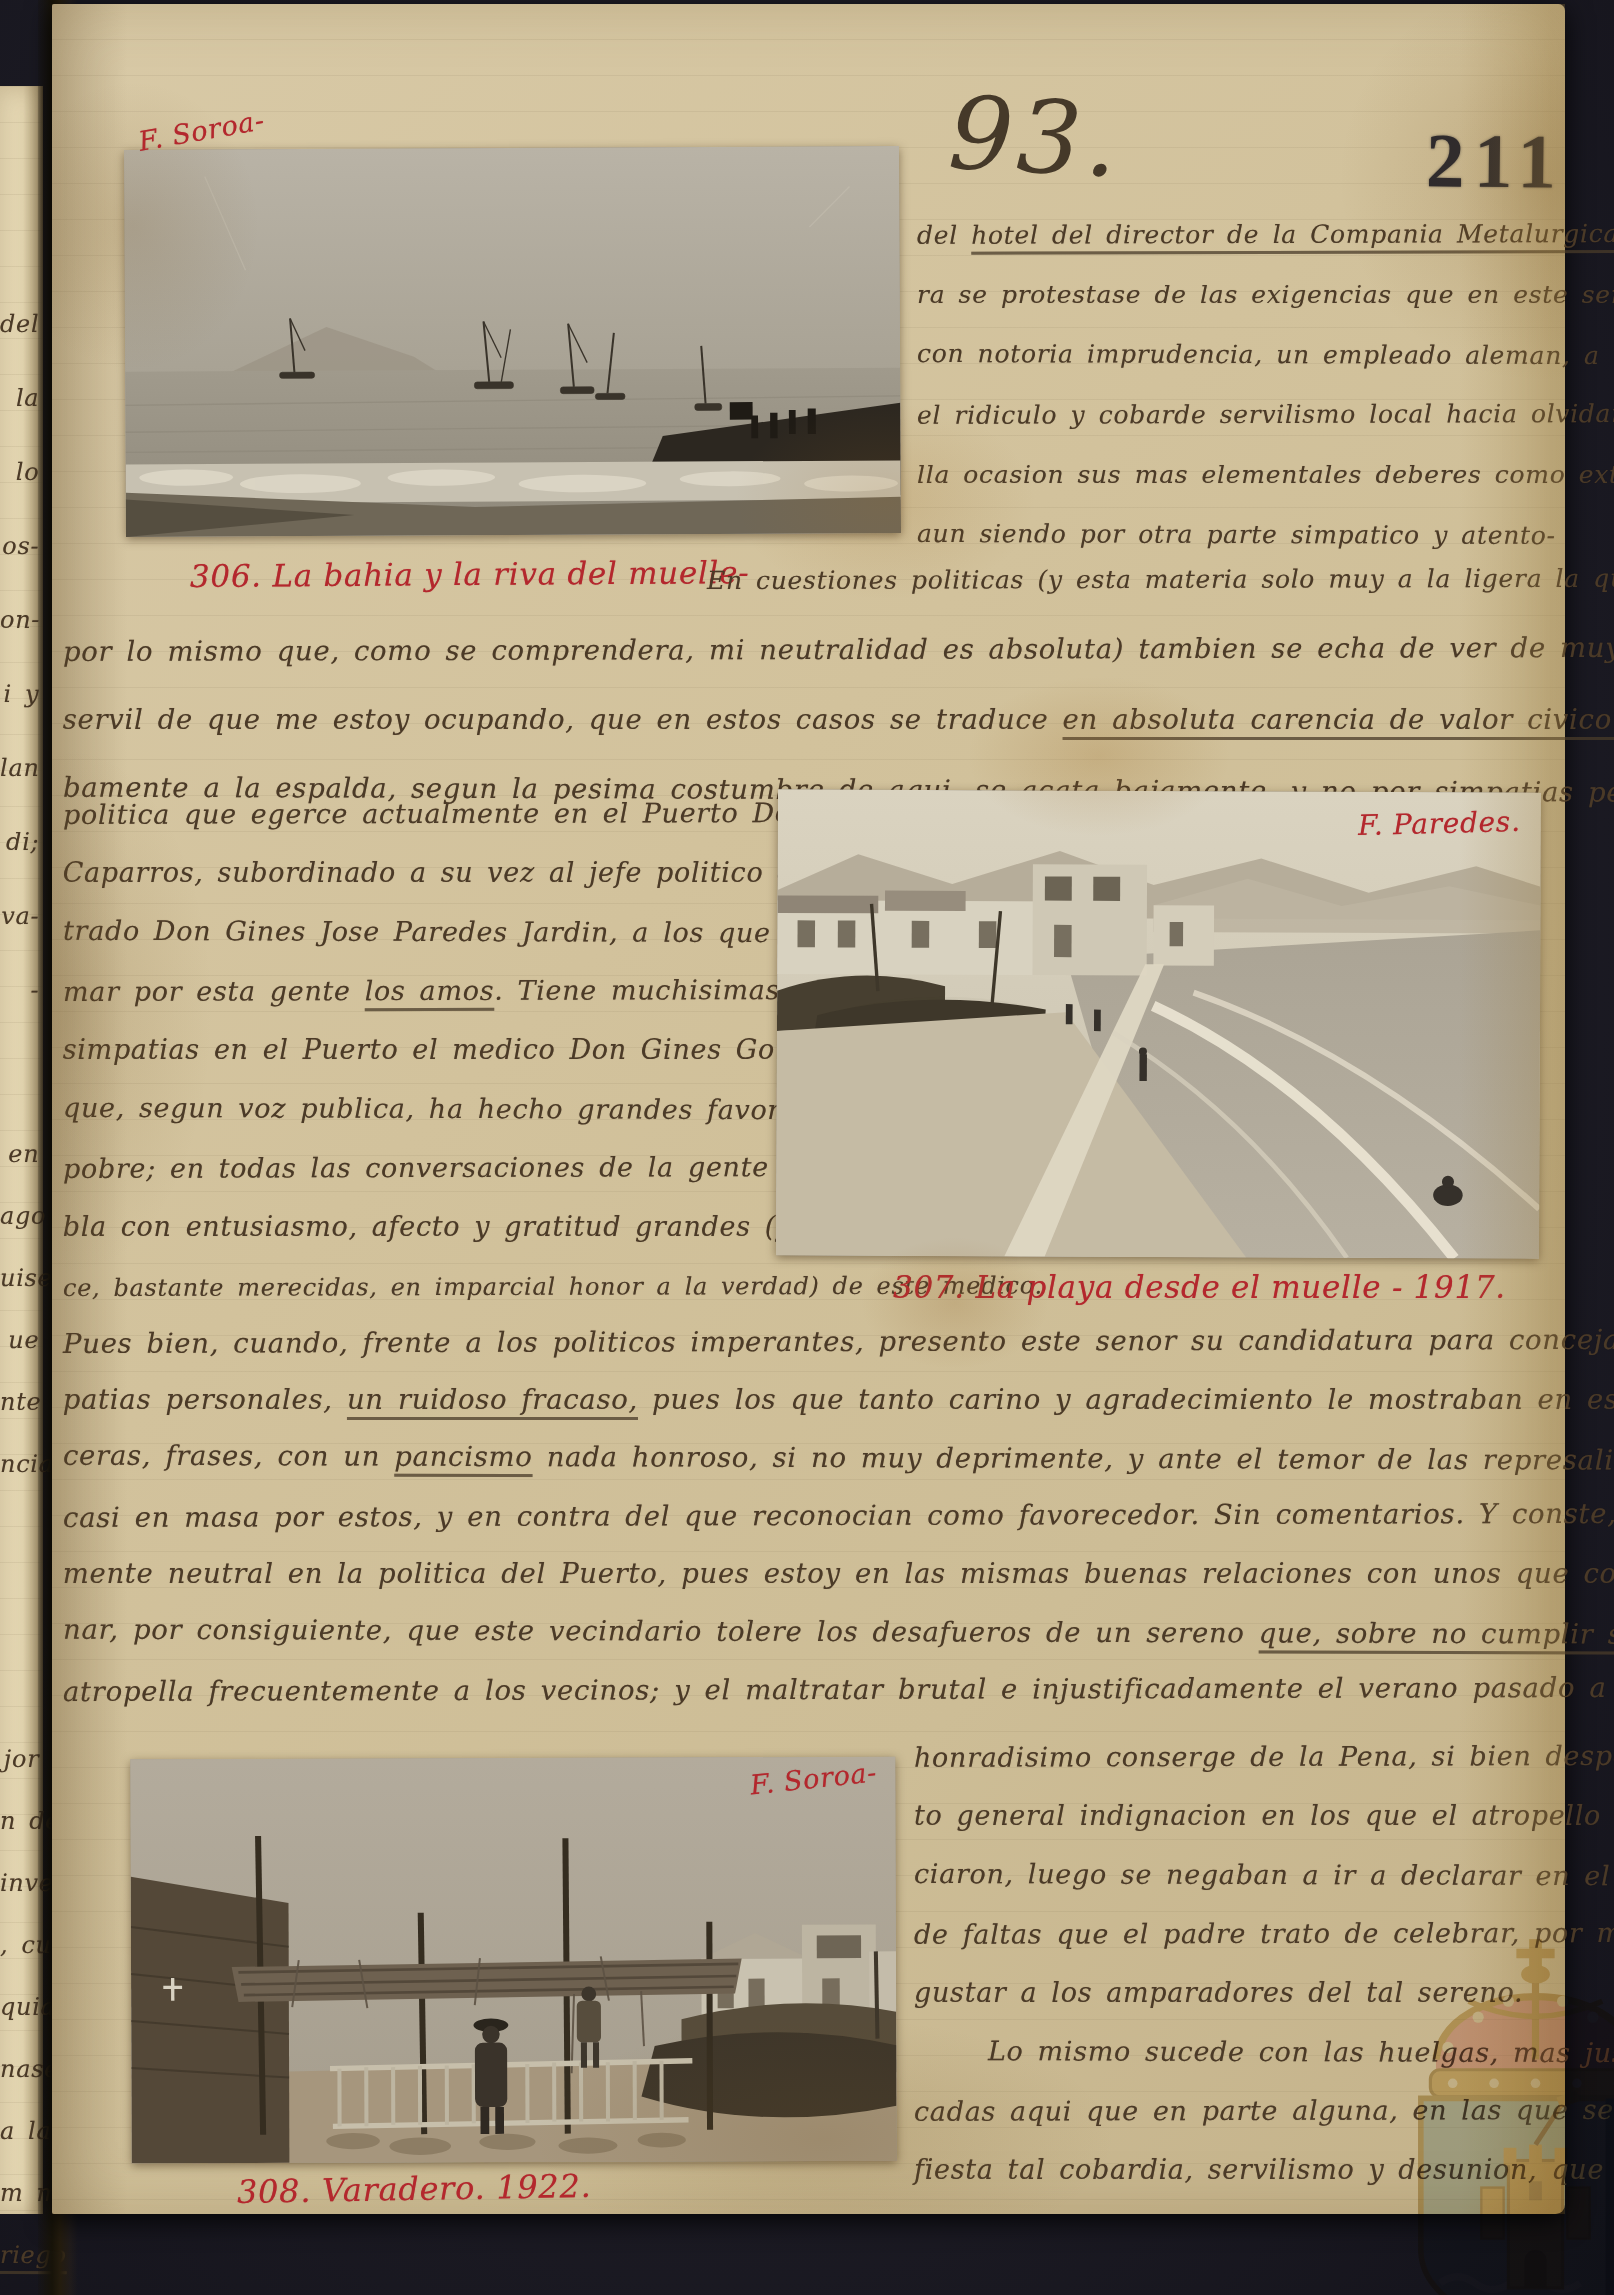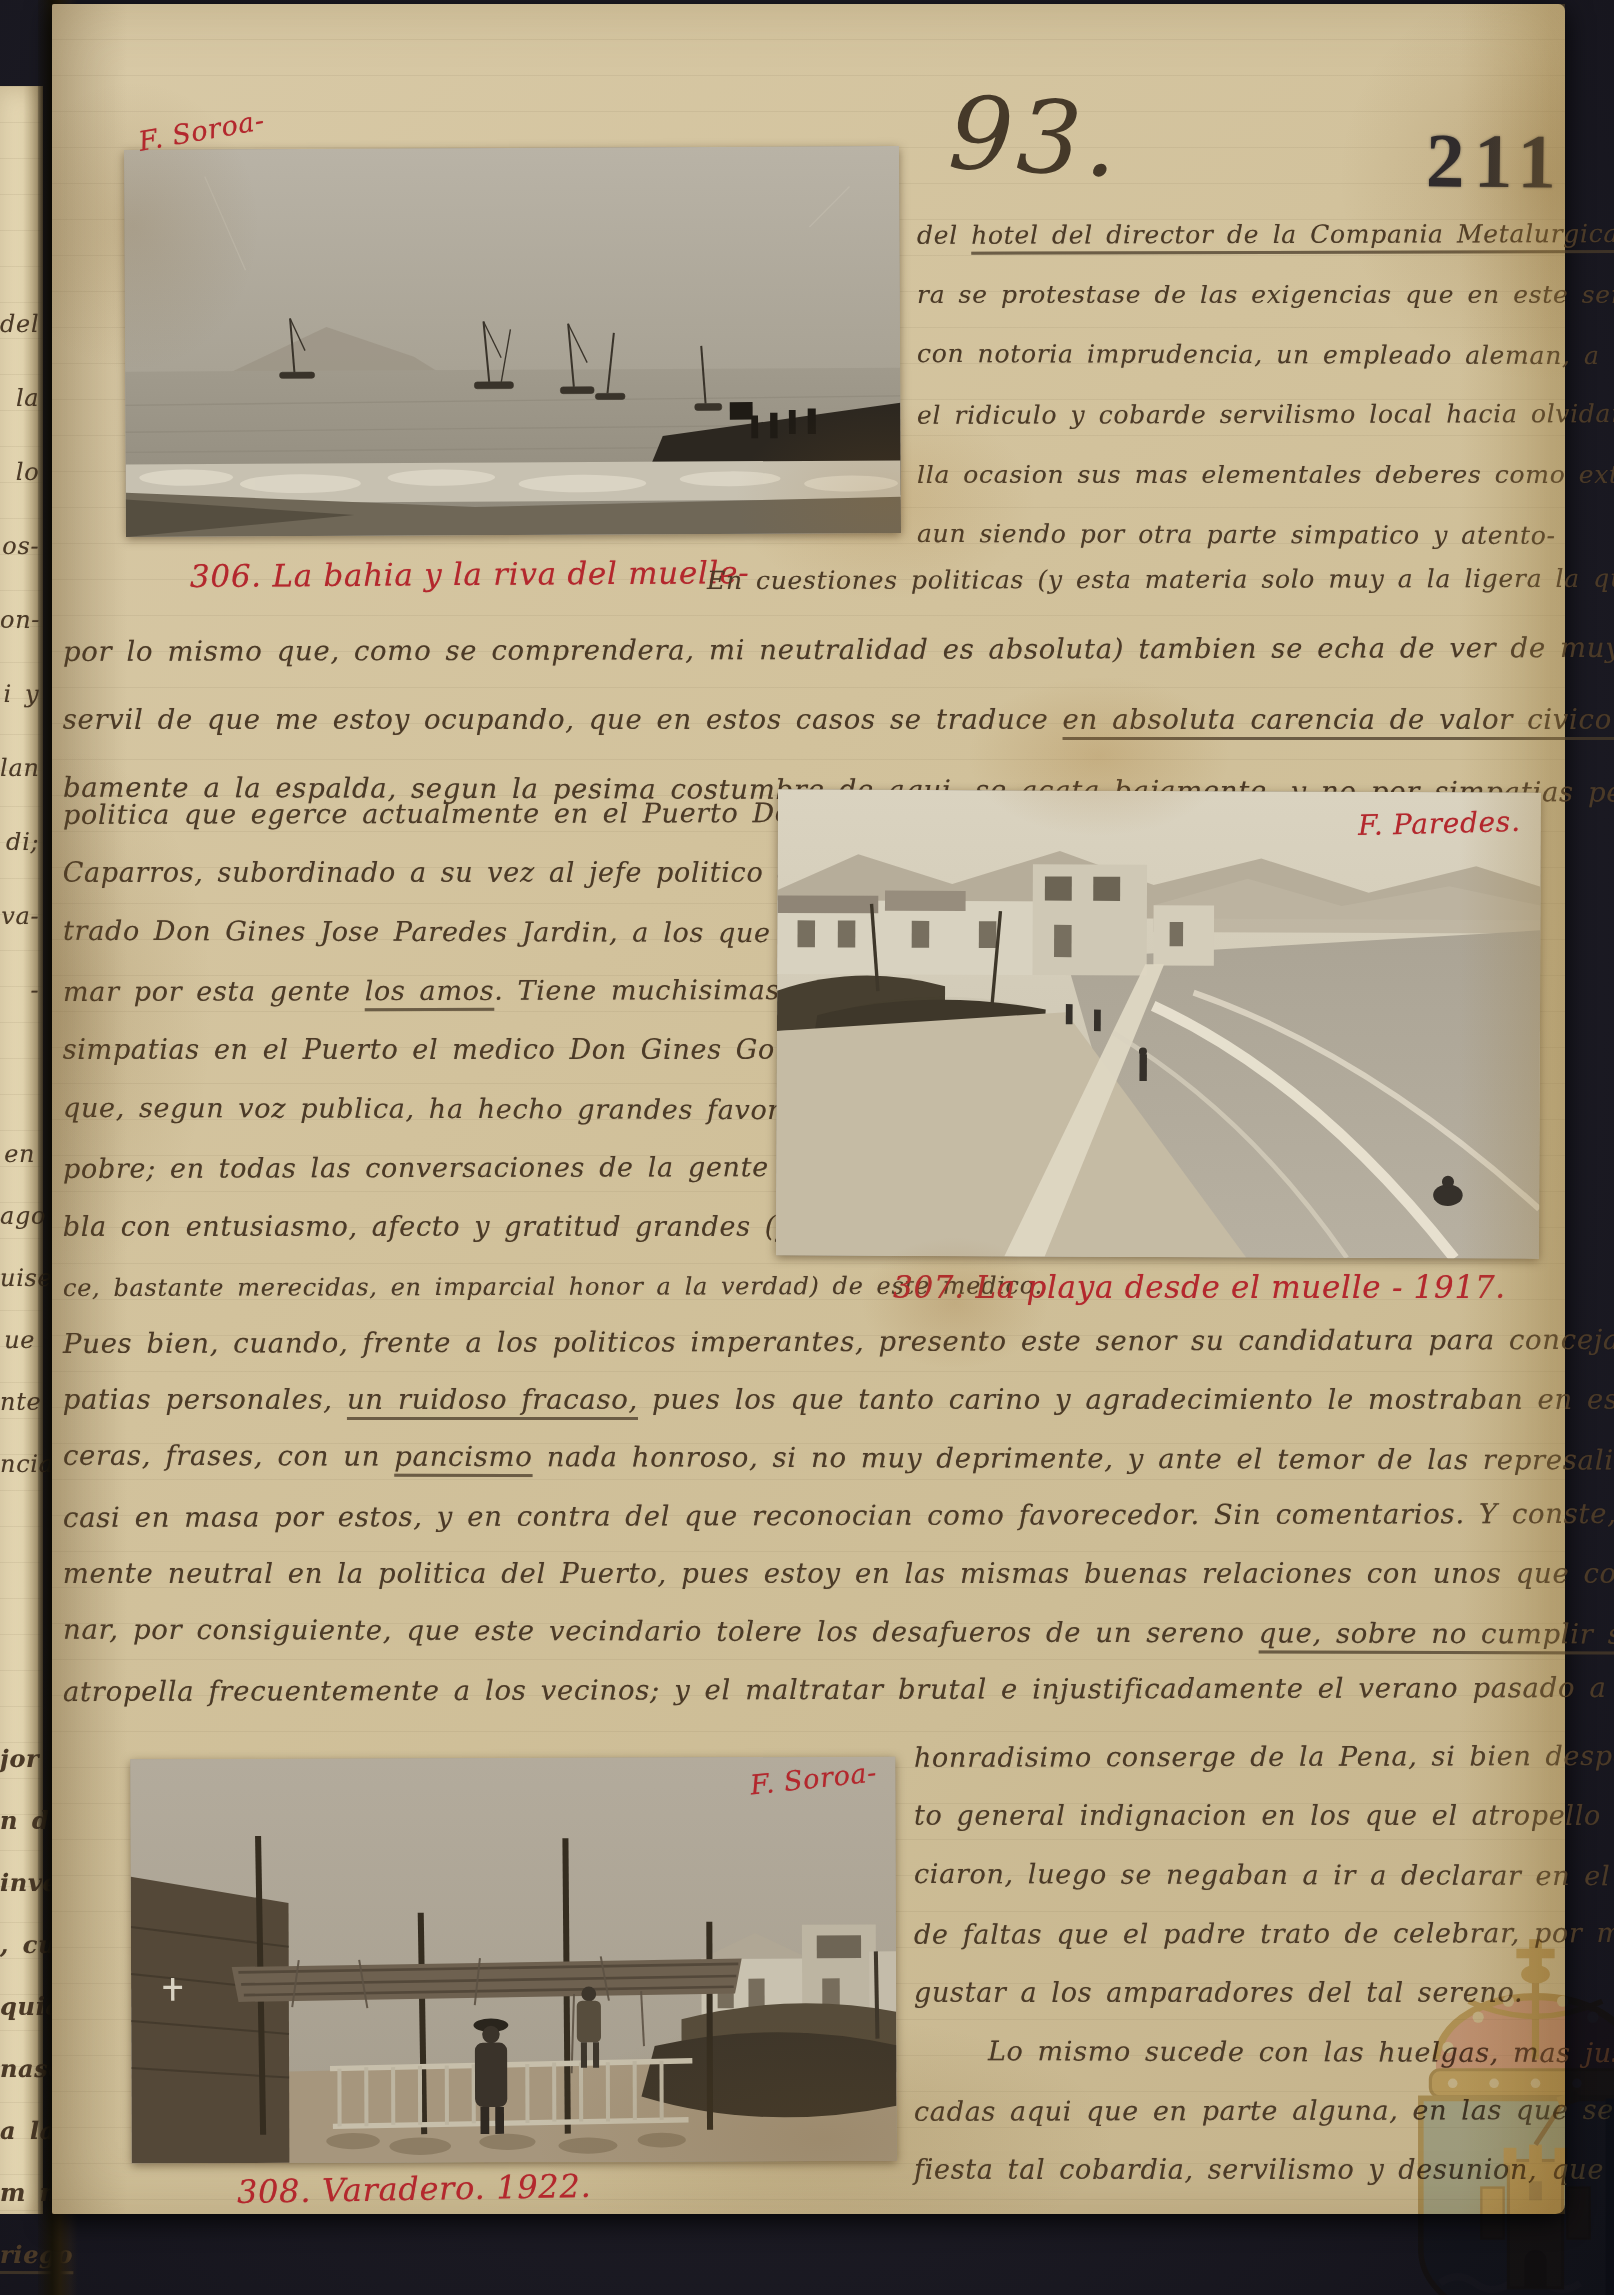--- a/index.html
+++ b/index.html
@@ -14,23 +14,23 @@
     background:linear-gradient(90deg,#ece0bd 0%,#e4d6b1 55%,#bfae87 85%,#7d6c4c 100%);
     box-shadow:inset 0 0 27px rgba(120,95,55,.35);
   }
   #facing-strip::after{
     content:"";position:absolute;inset:0;
     background:repeating-linear-gradient(180deg, rgba(110,95,65,.10) 0 1.3px, transparent 1.3px 36px);
   }
   .frag-col{position:absolute;left:0;width:42px;text-align:right;padding-right:2.7px;box-sizing:border-box;z-index:2;}
   .frag-col .hl{font-size:24px;font-style:italic;color:#57432e;line-height:74px;white-space:nowrap;}
   #frag-top{top:201px;}
-  #frag-mid{top:1037px;text-align:center;}
+  #frag-mid{top:1037px;}
   #frag-mid .hl{line-height:62px;}
-  #frag-bot{top:1642px;font-weight:bold;}
+  #frag-bot{top:1642px;}
   #frag-bot .hl{line-height:62px;}
   
   #gutter{
     position:absolute;left:38px;top:0;width:40px;height:2295px;z-index:3;
     background:linear-gradient(90deg, rgba(20,16,10,.2) 0%, #171309 35%, #241c0e 55%, rgba(60,45,20,.25) 80%, transparent 100%);
   }
   
   #paper{
     position:absolute;left:52px;top:4px;width:1513px;height:2210px;z-index:4;
     background:linear-gradient(135deg,#d8c9a6 0%,#d2c29c 40%,#cdbd96 70%,#c4b28a 100%);

